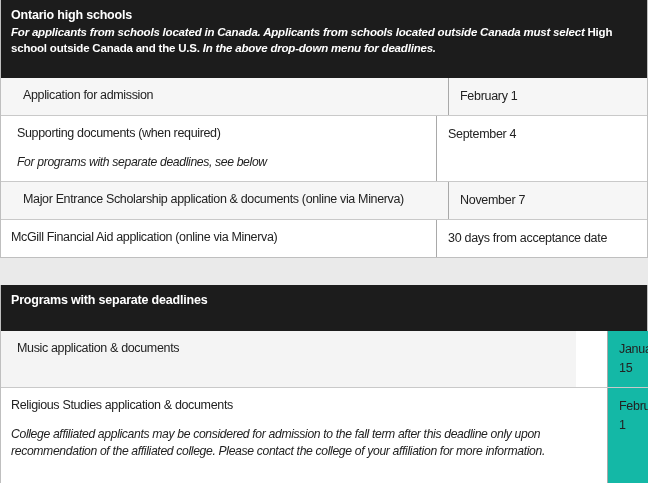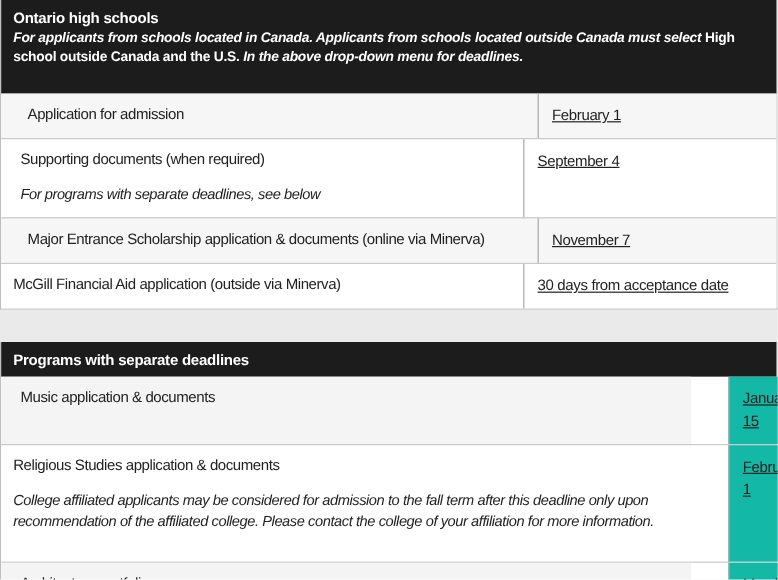--- a/index.html
+++ b/index.html
@@ -14,21 +14,21 @@
     border-left:1px solid #bfbfbf;
     border-right:1px solid #bfbfbf;
   }
   .tbl1 { border-bottom:1px solid #bfbfbf; }
   .thead {
     background:#1c1c1c;
     color:#ffffff;
     padding:7px 10px 8px 10px;
   }
   .thead1 { height:78px; }
-  .thead2 { height:29px; padding-top:7px; }
+  .thead2 { height:46px; padding-top:7px; }
   .thead .ttl {
     font-size:12.5px;
     font-weight:bold;
     line-height:17px;
     letter-spacing:-0.2px;
   }
   .thead .note {
     font-size:11.5px;
     font-weight:bold;
     font-style:italic;
@@ -52,21 +52,20 @@
     letter-spacing:-0.35px;
     line-height:16px;
   }
   .cl.indent { padding-left:16px; }
   .cd {
     border-left:1px solid #a9a9a9;
     padding:9px 6px 9px 11px;
     font-size:12.5px;
     letter-spacing:-0.3px;
     line-height:19px;
-    text-decoration:underline;
   }
   .rnote {
     font-style:italic;
     margin-top:13px;
     font-size:12.2px;
     line-height:17px;
   }
   .r1 { min-height:35px; }
   .r2 { min-height:66px; }
   .r3 { min-height:35px; }
@@ -97,21 +96,21 @@
     </div>
     <div class="cd">September 4</div>
   </div>
 
   <div class="trow alt r3">
     <div class="cl">Major Entrance Scholarship application &amp; documents (online via Minerva)</div>
     <div class="cd">November 7</div>
   </div>
 
   <div class="trow r4">
-    <div class="cl">McGill Financial Aid application (outside via Minerva)</div>
+    <div class="cl">McGill Financial Aid application (online via Minerva)</div>
     <div class="cd">30 days from acceptance date</div>
   </div>
 </section>
 
 <div class="gap"></div>
 
 <section class="tbl t2">
   <div class="thead thead2">
     <div class="ttl">Programs with separate deadlines</div>
   </div>

